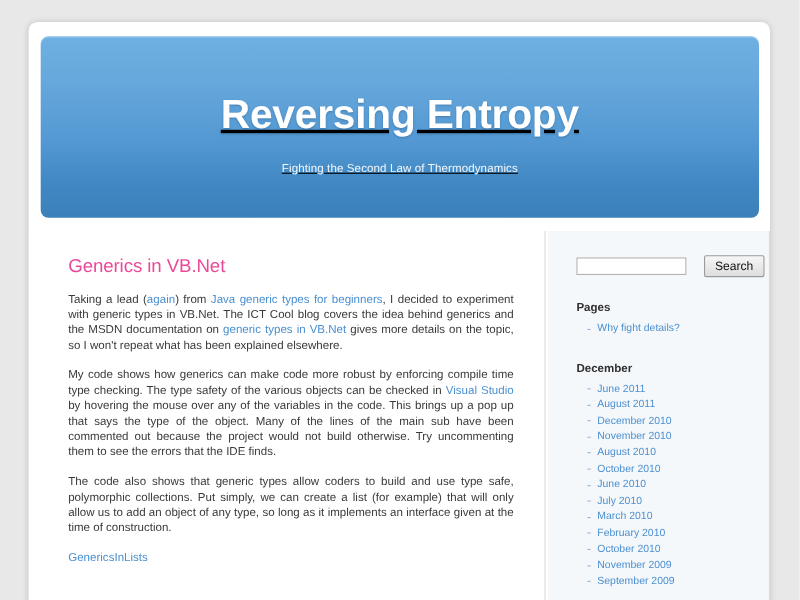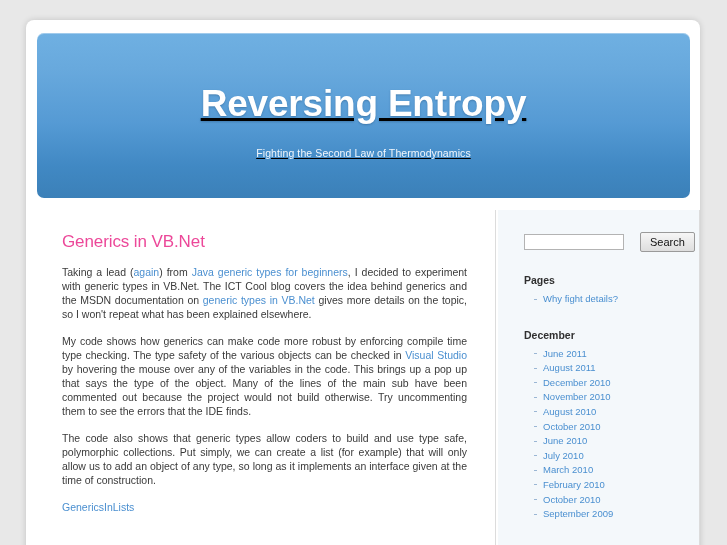--- a/index.html
+++ b/index.html
@@ -245,18 +245,19 @@
           <li><span class="bullet"></span><a href="#">August 2011</a></li>
           <li><span class="bullet"></span><a href="#">December 2010</a></li>
           <li><span class="bullet"></span><a href="#">November 2010</a></li>
           <li><span class="bullet"></span><a href="#">August 2010</a></li>
           <li><span class="bullet"></span><a href="#">October 2010</a></li>
           <li><span class="bullet"></span><a href="#">June 2010</a></li>
           <li><span class="bullet"></span><a href="#">July 2010</a></li>
           <li><span class="bullet"></span><a href="#">March 2010</a></li>
           <li><span class="bullet"></span><a href="#">February 2010</a></li>
           <li><span class="bullet"></span><a href="#">October 2010</a></li>
+          <li><span class="bullet"></span><a href="#">November 2009</a></li>
           <li><span class="bullet"></span><a href="#">September 2009</a></li>
         </ul>
 
     </div>
   </div>
 </div>
 
 </body></html>

